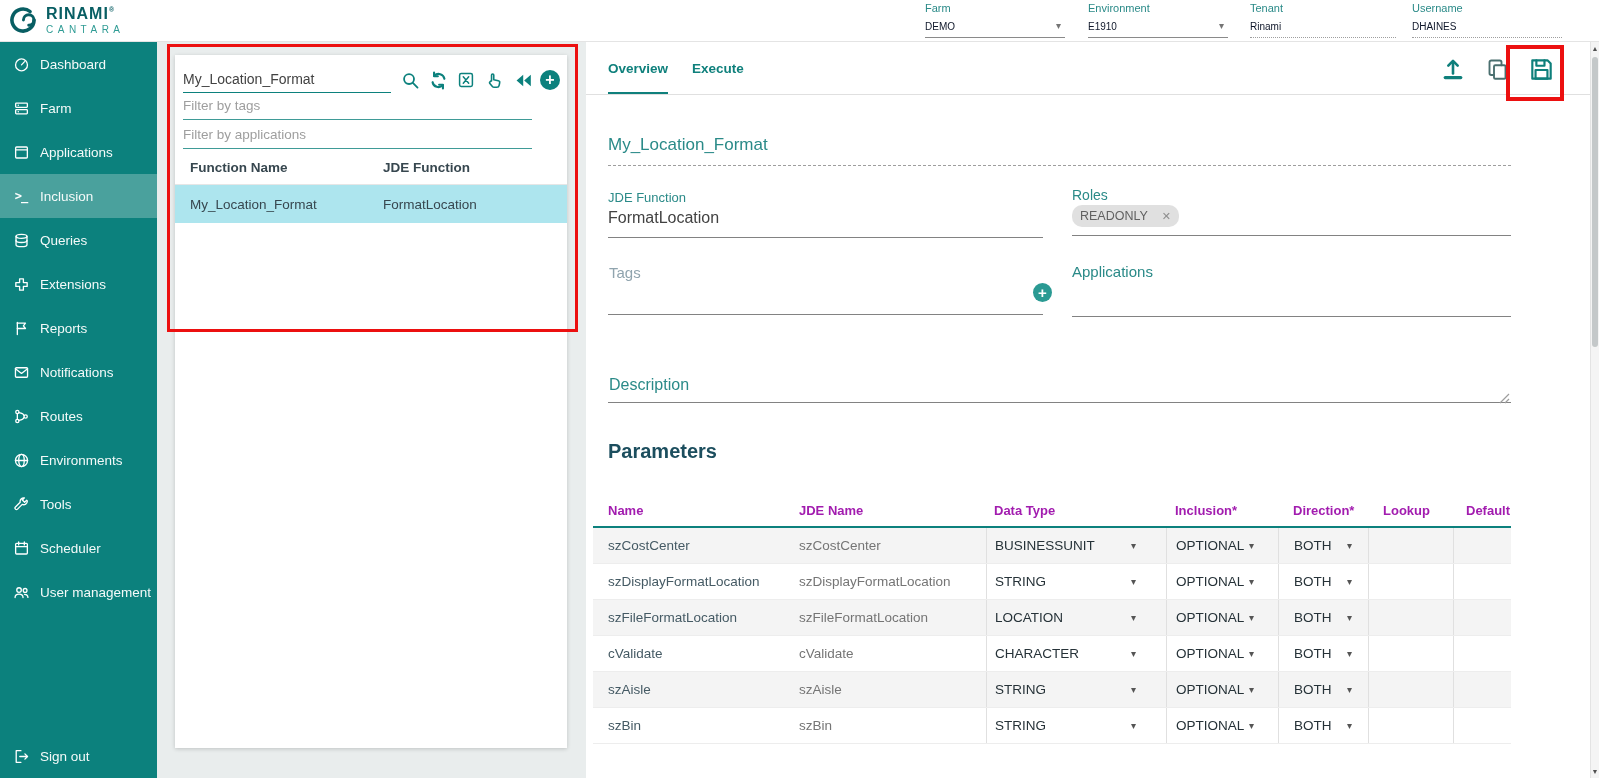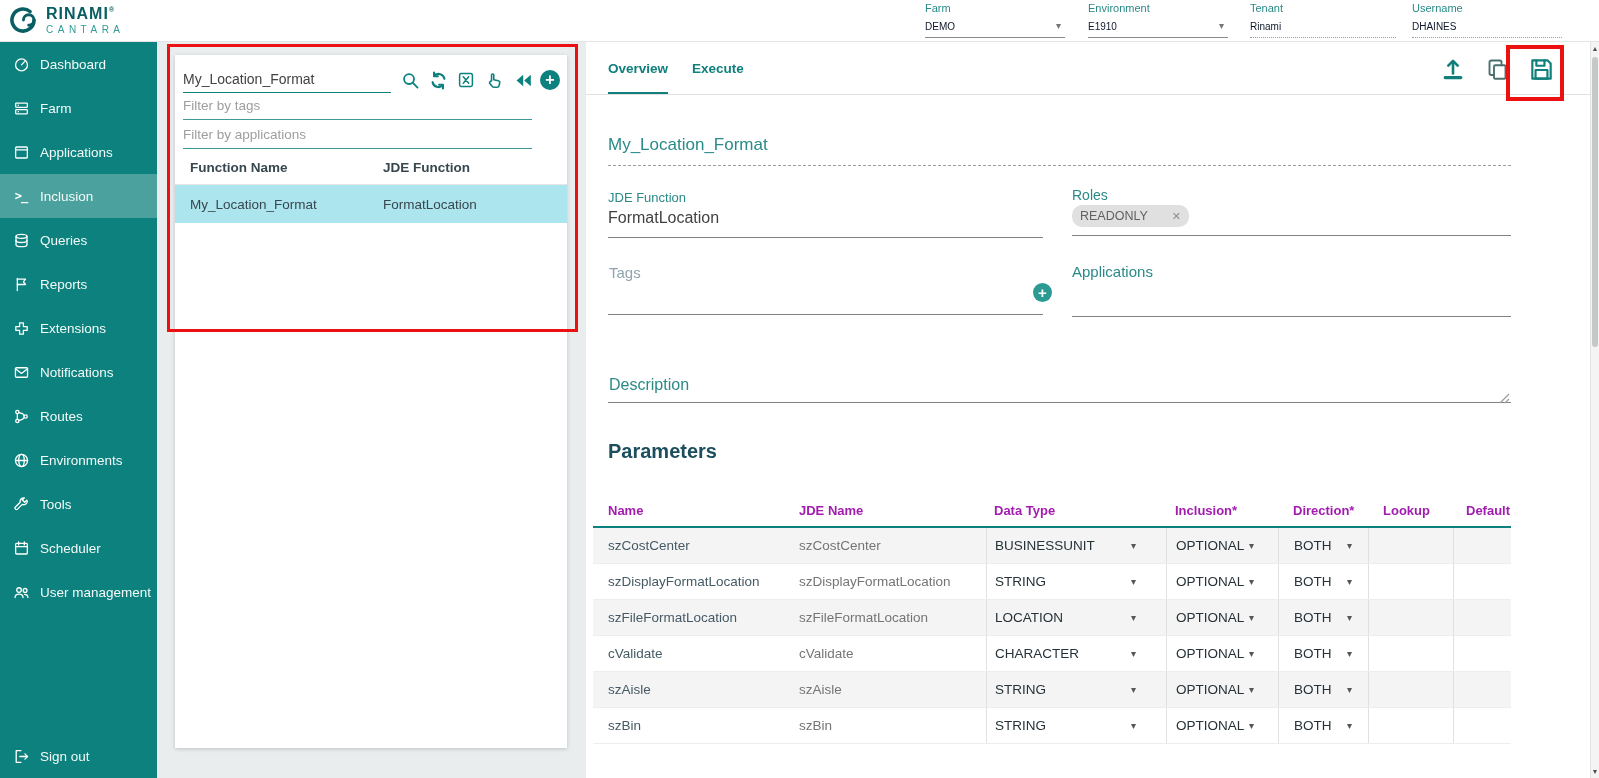--- a/index.html
+++ b/index.html
@@ -65,21 +65,21 @@
   .main-content { position:absolute; top:53px; left:0; right:0; bottom:0; }
   .fx-title { position:absolute; left:22px; top:40px; font-size:17px; color:#2a8a88; }
   .dash-line { position:absolute; left:22px; top:70px; width:903px; border-top:1px dashed #9e9e9e; }
 
   .flabel { color:#2a8a88; }
   .jde-label { position:absolute; left:22px; top:95px; font-size:13px; }
   .jde-value { position:absolute; left:22px; top:114px; font-size:16px; color:#424242; }
   .ul { position:absolute; border-bottom:1px solid #828282; }
   #ul-jde { left:22px; top:121px; width:435px; height:22px; }
   .roles-label { position:absolute; left:486px; top:92px; font-size:14px; }
-  .chip { position:absolute; left:486px; top:110px; height:22px; background:#e0e0e0; border-radius:10px; display:inline-flex; align-items:center; gap:24px; padding:0 8px; font-size:12.5px; color:#616161; }
+  .chip { position:absolute; left:486px; top:110px; height:22px; background:#e0e0e0; border-radius:10px; display:inline-flex; align-items:center; gap:14px; padding:0 8px; font-size:12.5px; color:#616161; }
   .chip .chip-x { color:#8d8d8d; font-size:11px; cursor:pointer; }
   #ul-roles { left:486px; top:119px; width:439px; height:22px; }
   .tags-label { position:absolute; left:23px; top:169px; font-size:15px; color:#90a4ae; }
   .tags-add { position:absolute; left:447px; top:188px; width:19px; height:19px; border-radius:50%; background:#2a9a93; color:#fff; font-size:15px; font-weight:bold; display:flex; align-items:center; justify-content:center; cursor:pointer; line-height:1; }
   #ul-tags { left:22px; top:198px; width:435px; height:22px; }
   .apps-label { position:absolute; left:486px; top:168px; font-size:15px; }
   #ul-apps { left:486px; top:200px; width:439px; height:22px; }
   .desc-label { position:absolute; left:23px; top:281px; font-size:16px; }
   #ul-desc { left:22px; top:286px; width:903px; height:22px; }
   .resize-handle { position:absolute; left:913px; top:295px; width:11px; height:11px; }
@@ -195,33 +195,33 @@
           <ellipse cx="9" cy="4.6" rx="5.8" ry="2.1"></ellipse>
           <path d="M3.2 4.6v8.8c0 1.2 2.6 2.1 5.8 2.1s5.8-.9 5.8-2.1V4.6"></path>
           <path d="M3.2 9c0 1.2 2.6 2.1 5.8 2.1s5.8-.9 5.8-2.1"></path>
         </svg>
       </span>
     <span>Queries</span>
   </div>
   <div class="side-item">
     <span class="sicon">
         <svg viewBox="0 0 18 18" width="17" height="17">
+          <path d="M7 3h4v4h4v4h-4v4H7v-4H3V7h4z"></path>
+        </svg>
+      </span>
+    <span>Extensions</span>
+  </div>
+  <div class="side-item">
+    <span class="sicon">
+        <svg viewBox="0 0 18 18" width="17" height="17">
           <path d="M4.6 2.6v12.8"></path>
           <path d="M4.6 3.4h8.6l-2.2 2.8 2.2 2.8H4.6"></path>
         </svg>
       </span>
     <span>Reports</span>
-  </div>
-  <div class="side-item">
-    <span class="sicon">
-        <svg viewBox="0 0 18 18" width="17" height="17">
-          <path d="M7 3h4v4h4v4h-4v4H7v-4H3V7h4z"></path>
-        </svg>
-      </span>
-    <span>Extensions</span>
   </div>
   <div class="side-item">
     <span class="sicon">
         <svg viewBox="0 0 18 18" width="17" height="17">
           <rect x="2.6" y="4" width="12.8" height="10" rx="1"></rect>
           <path d="M2.6 5l6.4 5 6.4-5"></path>
         </svg>
       </span>
     <span>Notifications</span>
   </div>

